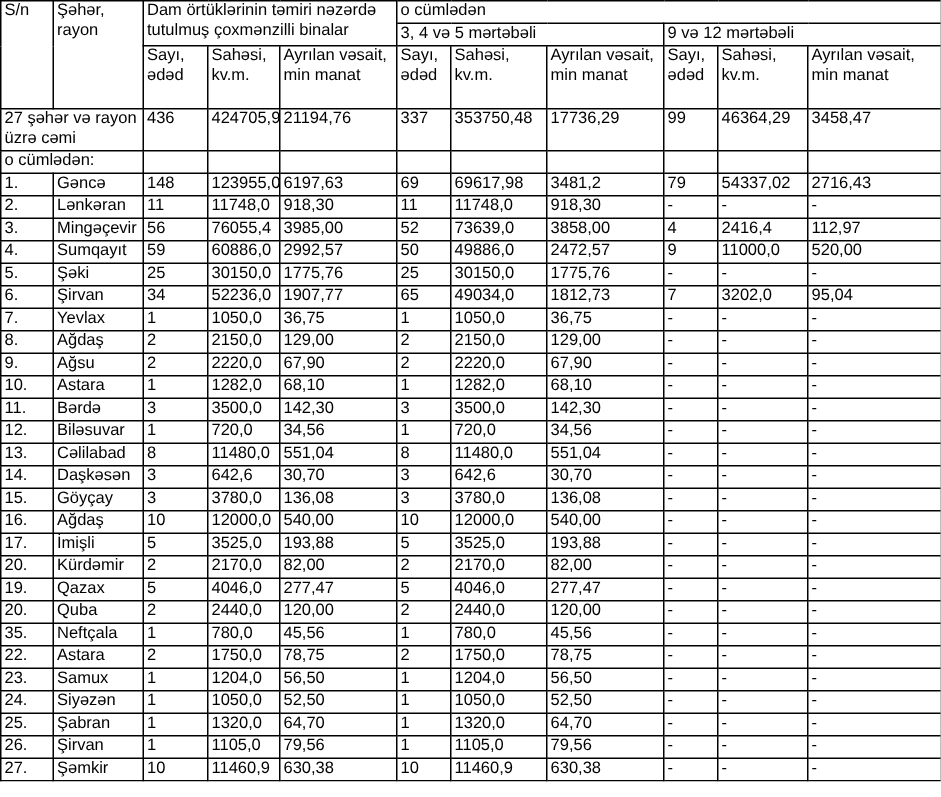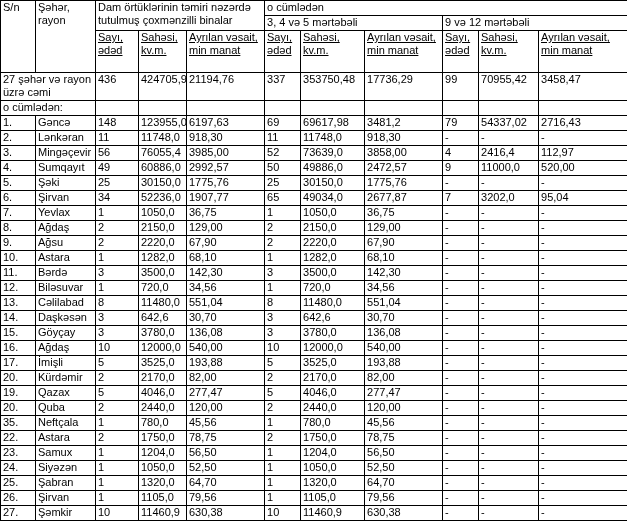--- a/index.html
+++ b/index.html
@@ -18,21 +18,21 @@
     border: 1px solid #000000;
     padding: 0 2px 1px 2px;
     text-align: left;
     vertical-align: top;
     font-weight: 400;
     font-size: 11px;
     line-height: 13px;
     overflow: hidden;
     word-wrap: break-word;
   }
-  thead tr.sub-header th { height: 42px; text-decoration: underline; }
+  thead tr.sub-header th { height: 42px; }
   tbody td { height: 14px; white-space: nowrap; }
   tbody td.wrap { white-space: normal; }
 </style>
 </head>
 <body>
 
 <table>
   <colgroup>
     <col style="width:35px">
       <col style="width:60px">
@@ -72,21 +72,21 @@
   <tbody id="table-body">
     <tr>
       <td colspan="2" class="wrap">27 şəhər və rayon üzrə cəmi</td>
       <td>436</td>
       <td>424705,9</td>
       <td>21194,76</td>
       <td>337</td>
       <td>353750,48</td>
       <td>17736,29</td>
       <td>99</td>
-      <td>70955,42</td>
+      <td>46364,29</td>
       <td>3458,47</td>
     </tr>
     <tr>
       <td colspan="2" class="wrap">o cümlədən:</td>
       <td></td>
       <td></td>
       <td></td>
       <td></td>
       <td></td>
       <td></td>
@@ -129,21 +129,21 @@
         <td>52</td>
         <td>73639,0</td>
         <td>3858,00</td>
         <td>4</td>
         <td>2416,4</td>
         <td>112,97</td>
       </tr>
       <tr>
         <td>4.</td>
         <td>Sumqayıt</td>
-        <td>49</td>
+        <td>59</td>
         <td>60886,0</td>
         <td>2992,57</td>
         <td>50</td>
         <td>49886,0</td>
         <td>2472,57</td>
         <td>9</td>
         <td>11000,0</td>
         <td>520,00</td>
       </tr>
       <tr>
@@ -160,21 +160,21 @@
         <td>-</td>
       </tr>
       <tr>
         <td>6.</td>
         <td>Şirvan</td>
         <td>34</td>
         <td>52236,0</td>
         <td>1907,77</td>
         <td>65</td>
         <td>49034,0</td>
-        <td>2677,87</td>
+        <td>1812,73</td>
         <td>7</td>
         <td>3202,0</td>
         <td>95,04</td>
       </tr>
       <tr>
         <td>7.</td>
         <td>Yevlax</td>
         <td>1</td>
         <td>1050,0</td>
         <td>36,75</td>

